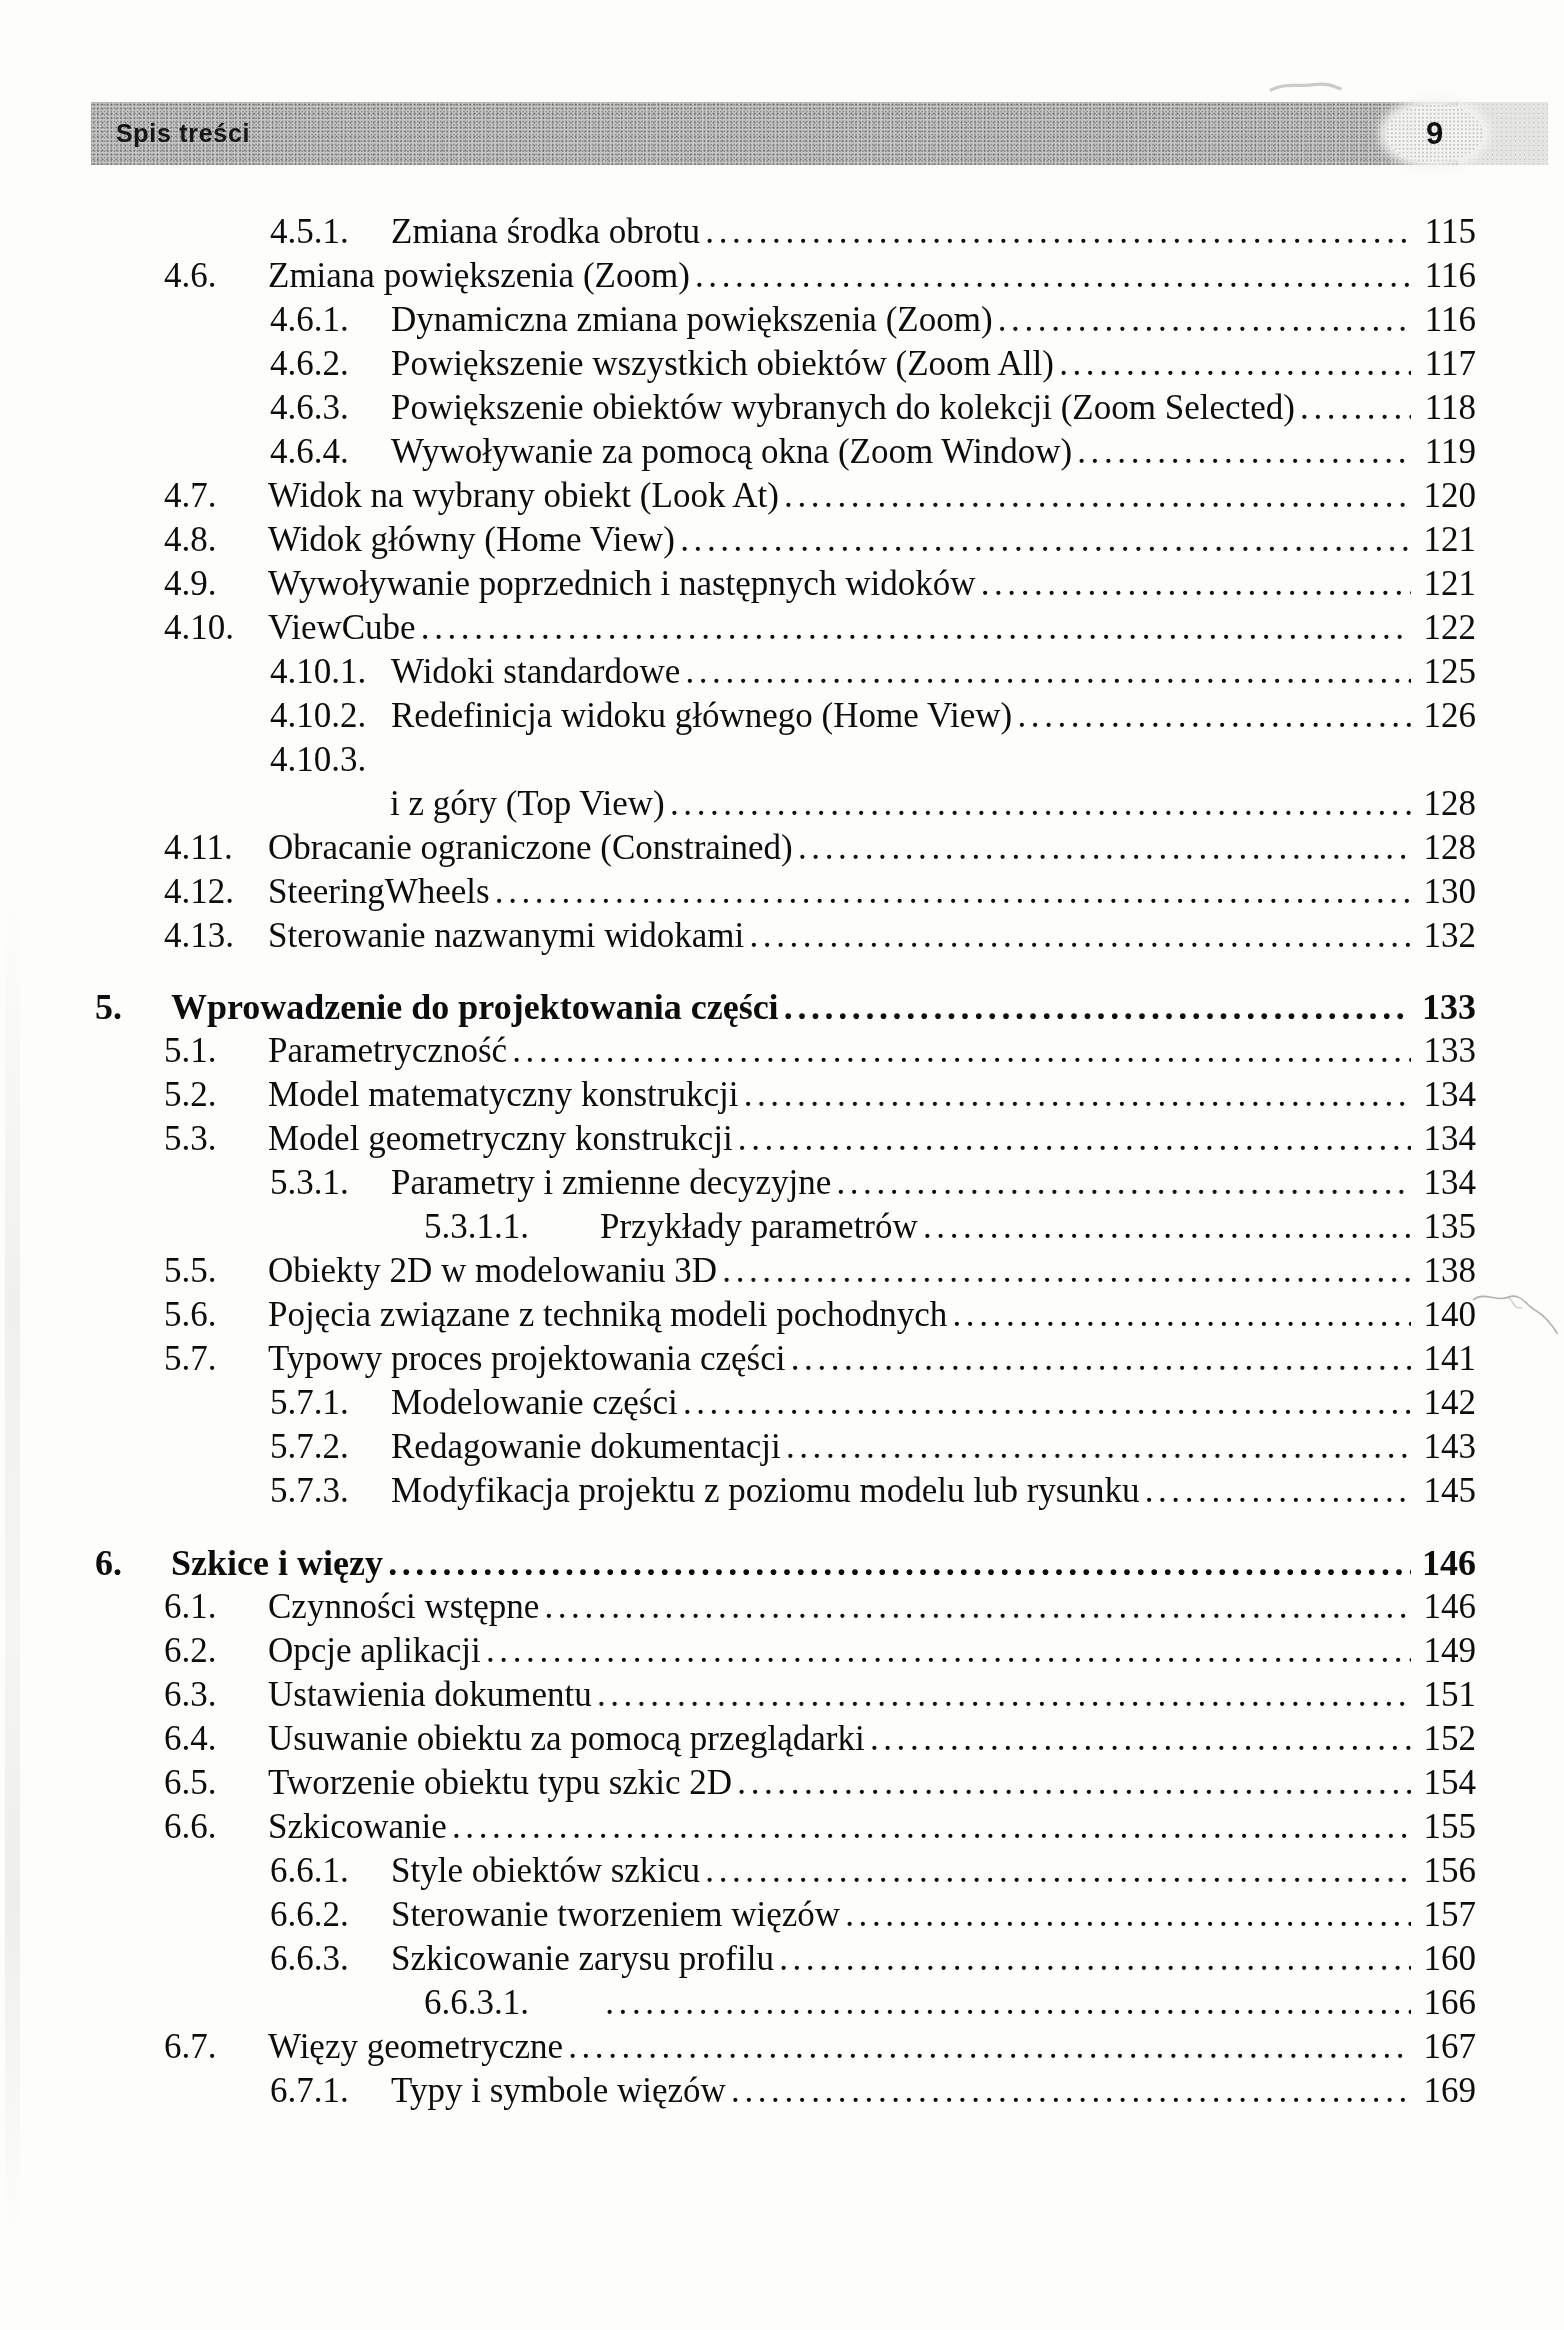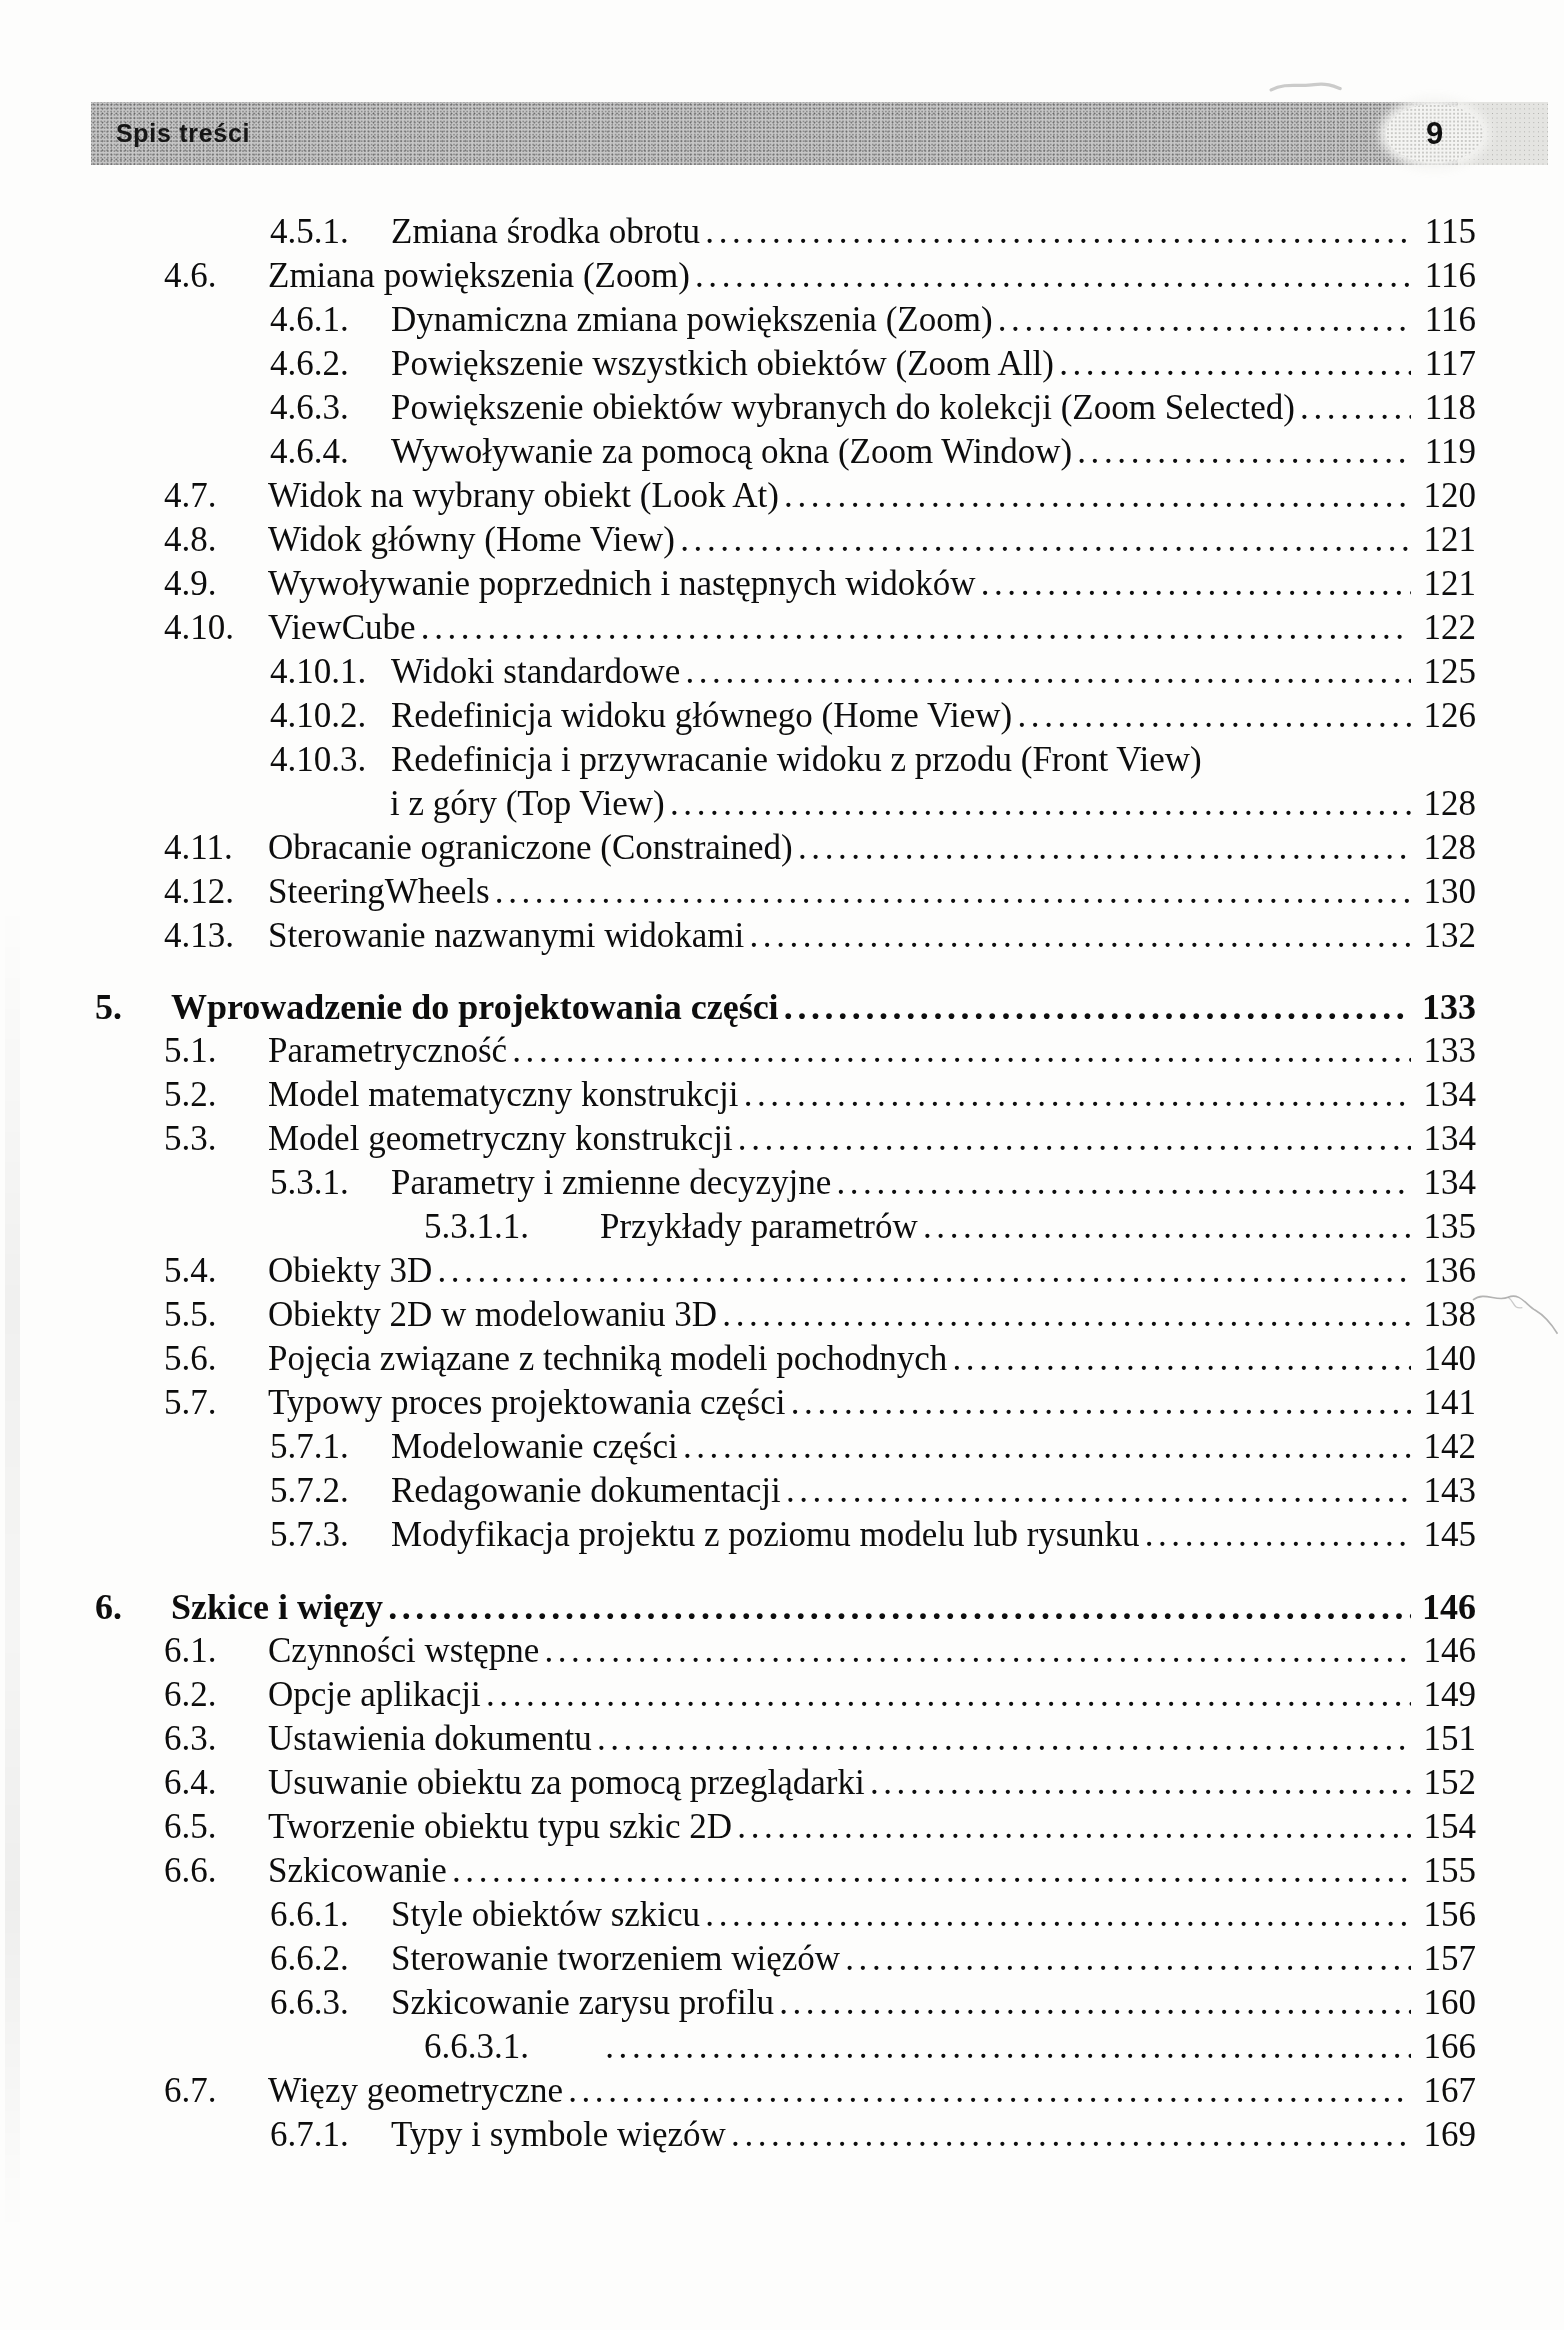--- a/index.html
+++ b/index.html
@@ -174,21 +174,20 @@
       <span class="page">125</span>
     </div>
     <div class="row lvl2">
       <span class="num">4.10.2.</span>
       <span class="title">Redefinicja widoku głównego (Home View)</span>
       <span class="leader"></span>
       <span class="page">126</span>
     </div>
     <div class="row lvl2">
       <span class="num">4.10.3.</span>
-      <span class="title">Redefinicja i przywracanie widoku z przodu (Front View)</span>
     </div>
     <div class="row lvl2 cont">
       <span class="title">i z góry (Top View)</span>
       <span class="leader"></span>
       <span class="page">128</span>
     </div>
     <div class="row lvl1">
       <span class="num">4.11.</span>
       <span class="title">Obracanie ograniczone (Constrained)</span>
       <span class="leader"></span>
@@ -234,26 +233,20 @@
       <span class="num">5.3.1.</span>
       <span class="title">Parametry i zmienne decyzyjne</span>
       <span class="leader"></span>
       <span class="page">134</span>
     </div>
     <div class="row lvl3">
       <span class="num">5.3.1.1.</span>
       <span class="title">Przykłady parametrów</span>
       <span class="leader"></span>
       <span class="page">135</span>
-    </div>
-    <div class="row lvl1">
-      <span class="num">5.4.</span>
-      <span class="title">Obiekty 3D</span>
-      <span class="leader"></span>
-      <span class="page">136</span>
     </div>
     <div class="row lvl1">
       <span class="num">5.5.</span>
       <span class="title">Obiekty 2D w modelowaniu 3D</span>
       <span class="leader"></span>
       <span class="page">138</span>
     </div>
     <div class="row lvl1">
       <span class="num">5.6.</span>
       <span class="title">Pojęcia związane z techniką modeli pochodnych</span>

